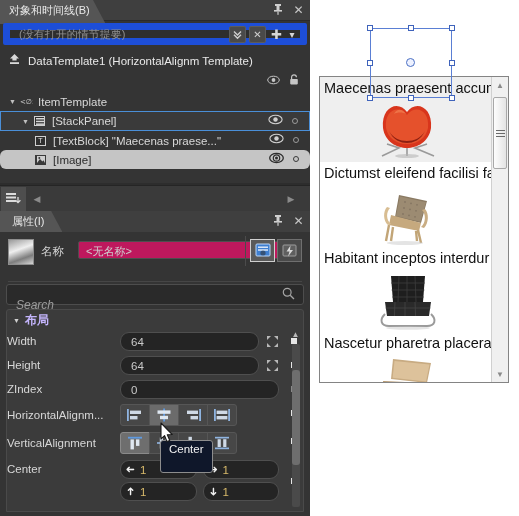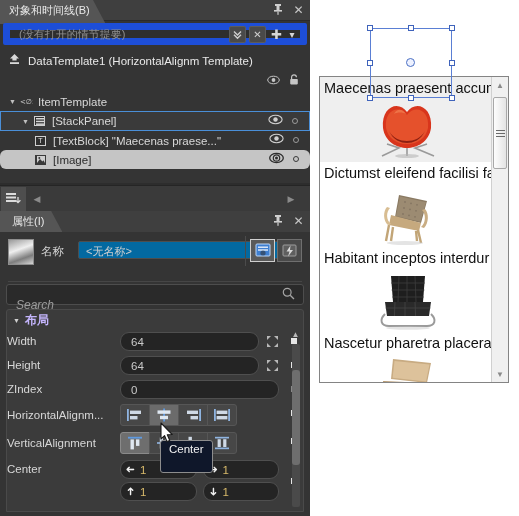--- a/index.html
+++ b/index.html
@@ -112,21 +112,21 @@
   .name-block { position: relative; height: 48px; padding: 5px 8px 0 8px; display: flex; gap: 7px; }
   .thumb {
     width: 26px; height: 26px; margin-top: 2px; border: 1px solid #8e8e8e;
     background: linear-gradient(160deg,#9a9a9a 0%, #efefef 40%, #7d7d7d 72%, #d5d5d5 100%);
     flex-shrink: 0;
   }
   .name-fields { flex: 1; min-width: 0; }
   .nf-row { display: flex; align-items: flex-end; height: 22px; gap: 7px; }
   .nf-label { color: #d3d3d3; font-size: 11.5px; width: 30px; flex-shrink: 0; }
   .nf-input {
-    flex: 1; height: 18px; background: #0369a1; border: 1px solid #4e4e4e; border-radius: 2px;
+    flex: 1; height: 18px; background: #be185d; border: 1px solid #4e4e4e; border-radius: 2px;
     color: #cfcfcf; font-size: 11px; padding: 1px 0 0 7px; line-height: 16px;
     white-space: nowrap; overflow: hidden;
   }
   .nf-value { color: #cfcfcf; font-size: 11.5px; }
   .name-btns { position: absolute; right: 8px; top: 7px; display: flex; gap: 2px; }
   .nb {
     width: 25px; height: 23px; border: 1px solid #6f6f6f; background: #4a4a4a;
     display:flex; align-items:center; justify-content:center;
   }
   .nb.active { border-color:#cfcfcf; background:#5a5a5a; }

